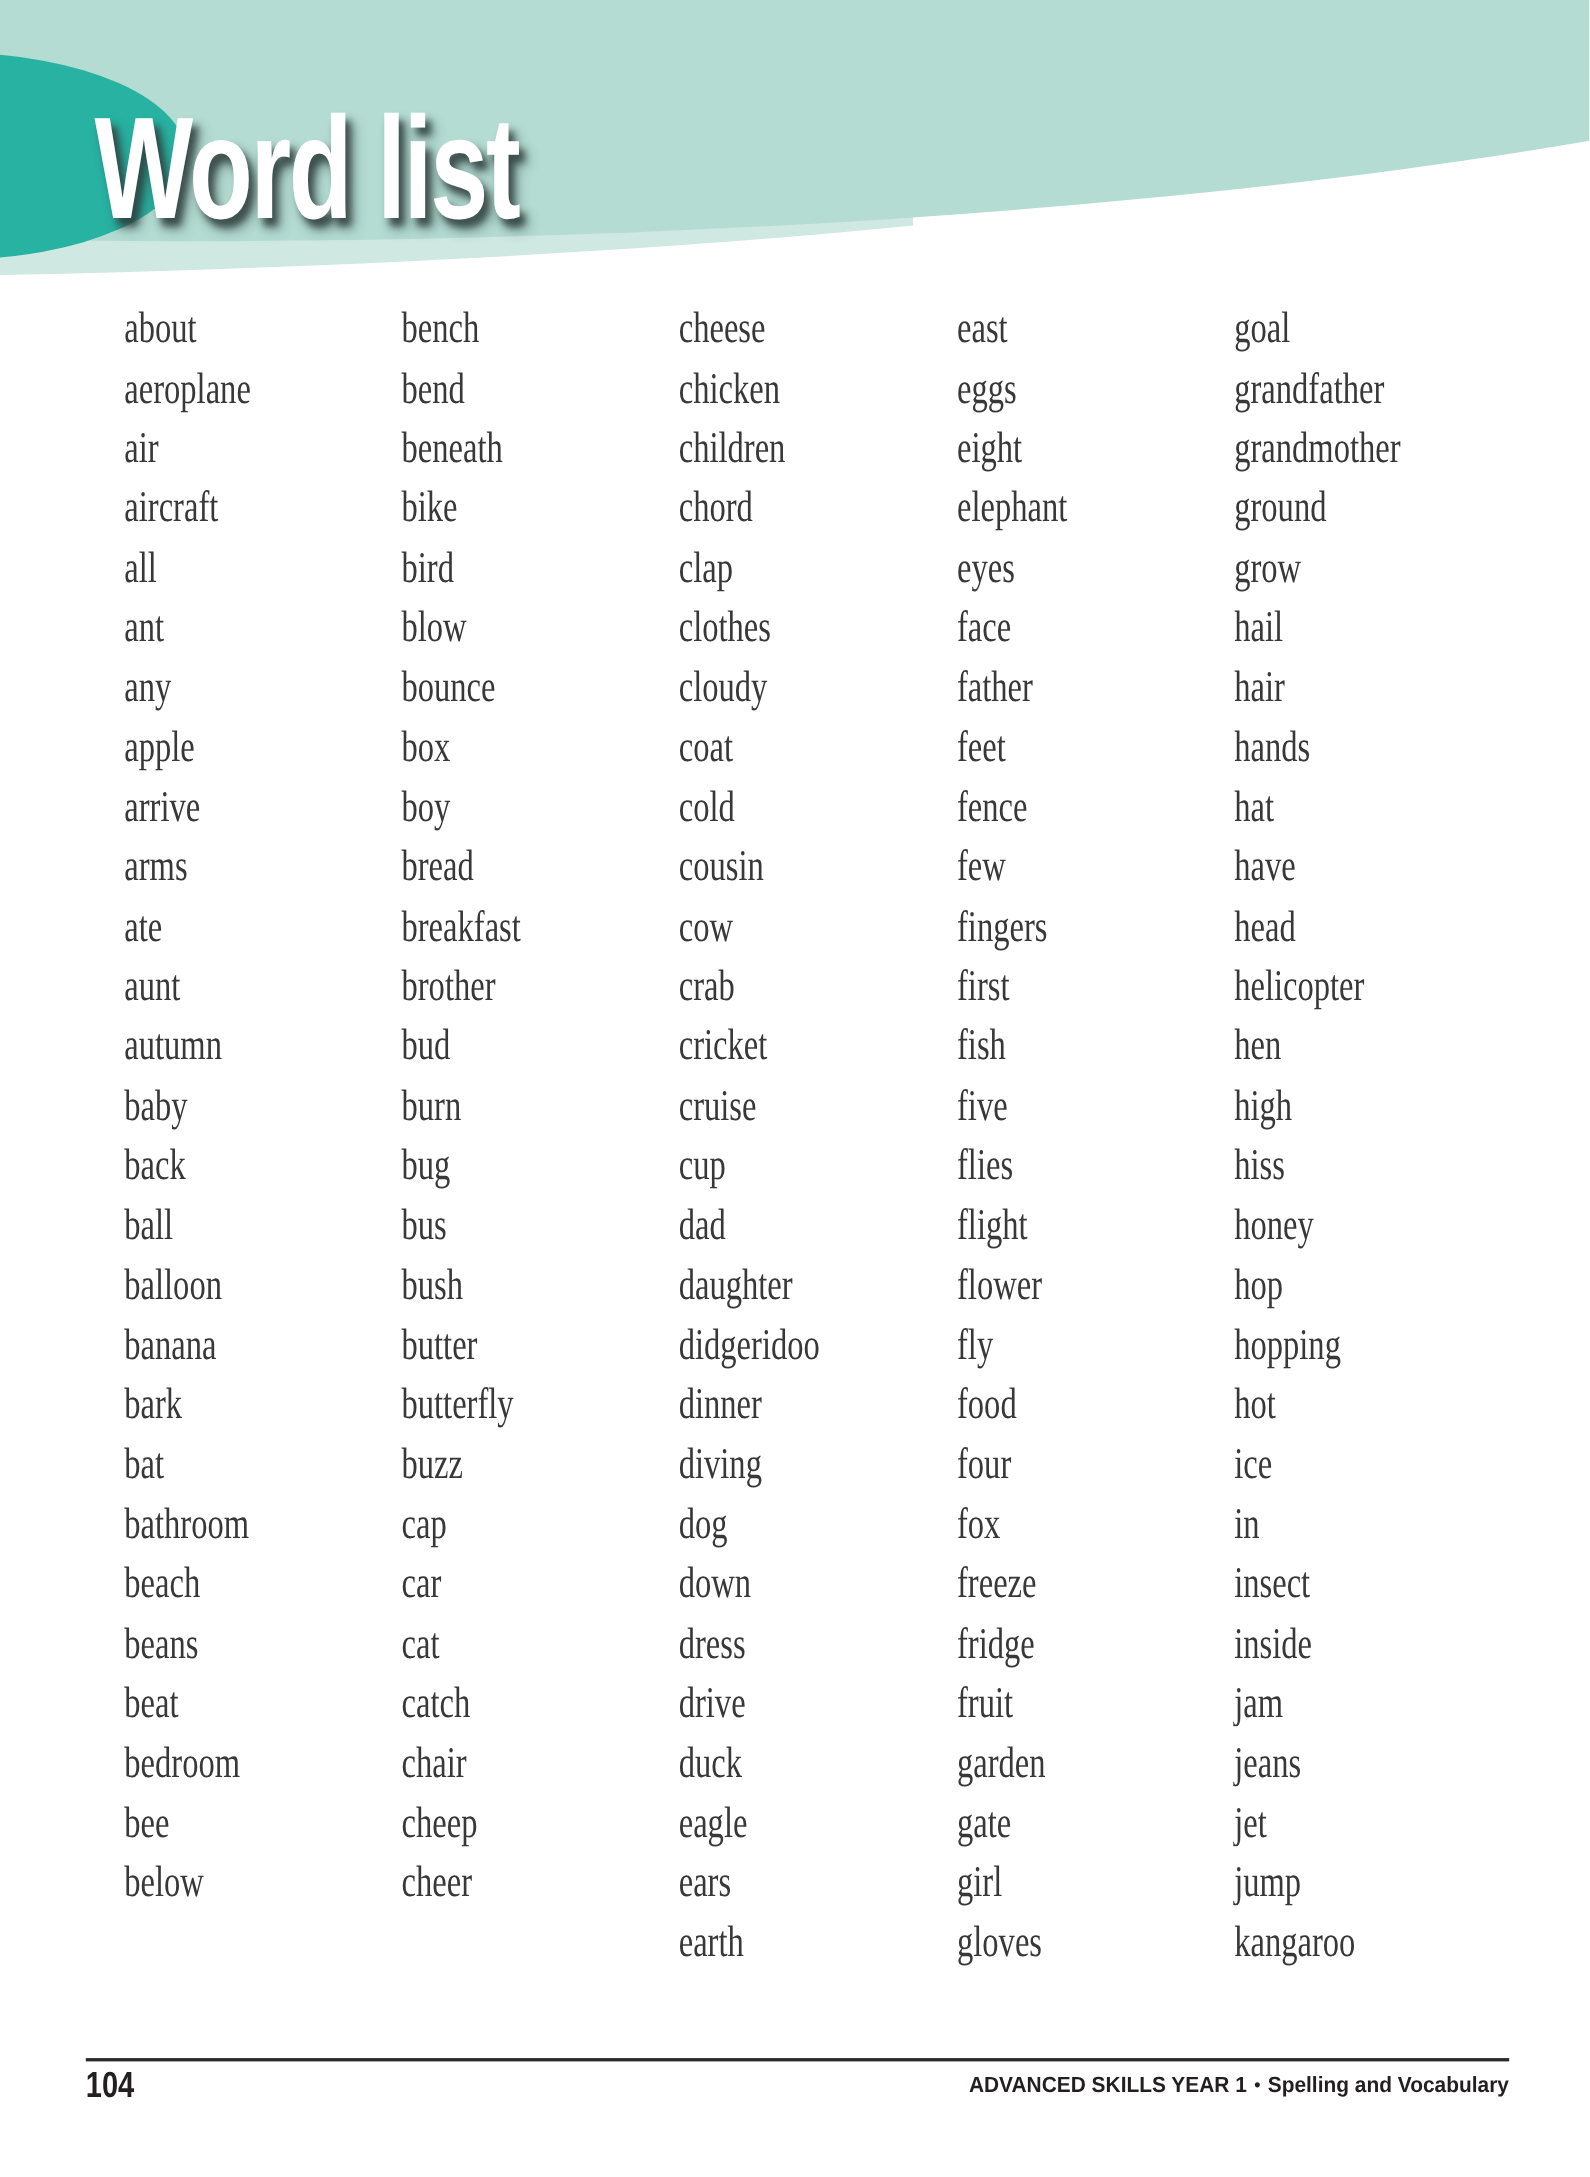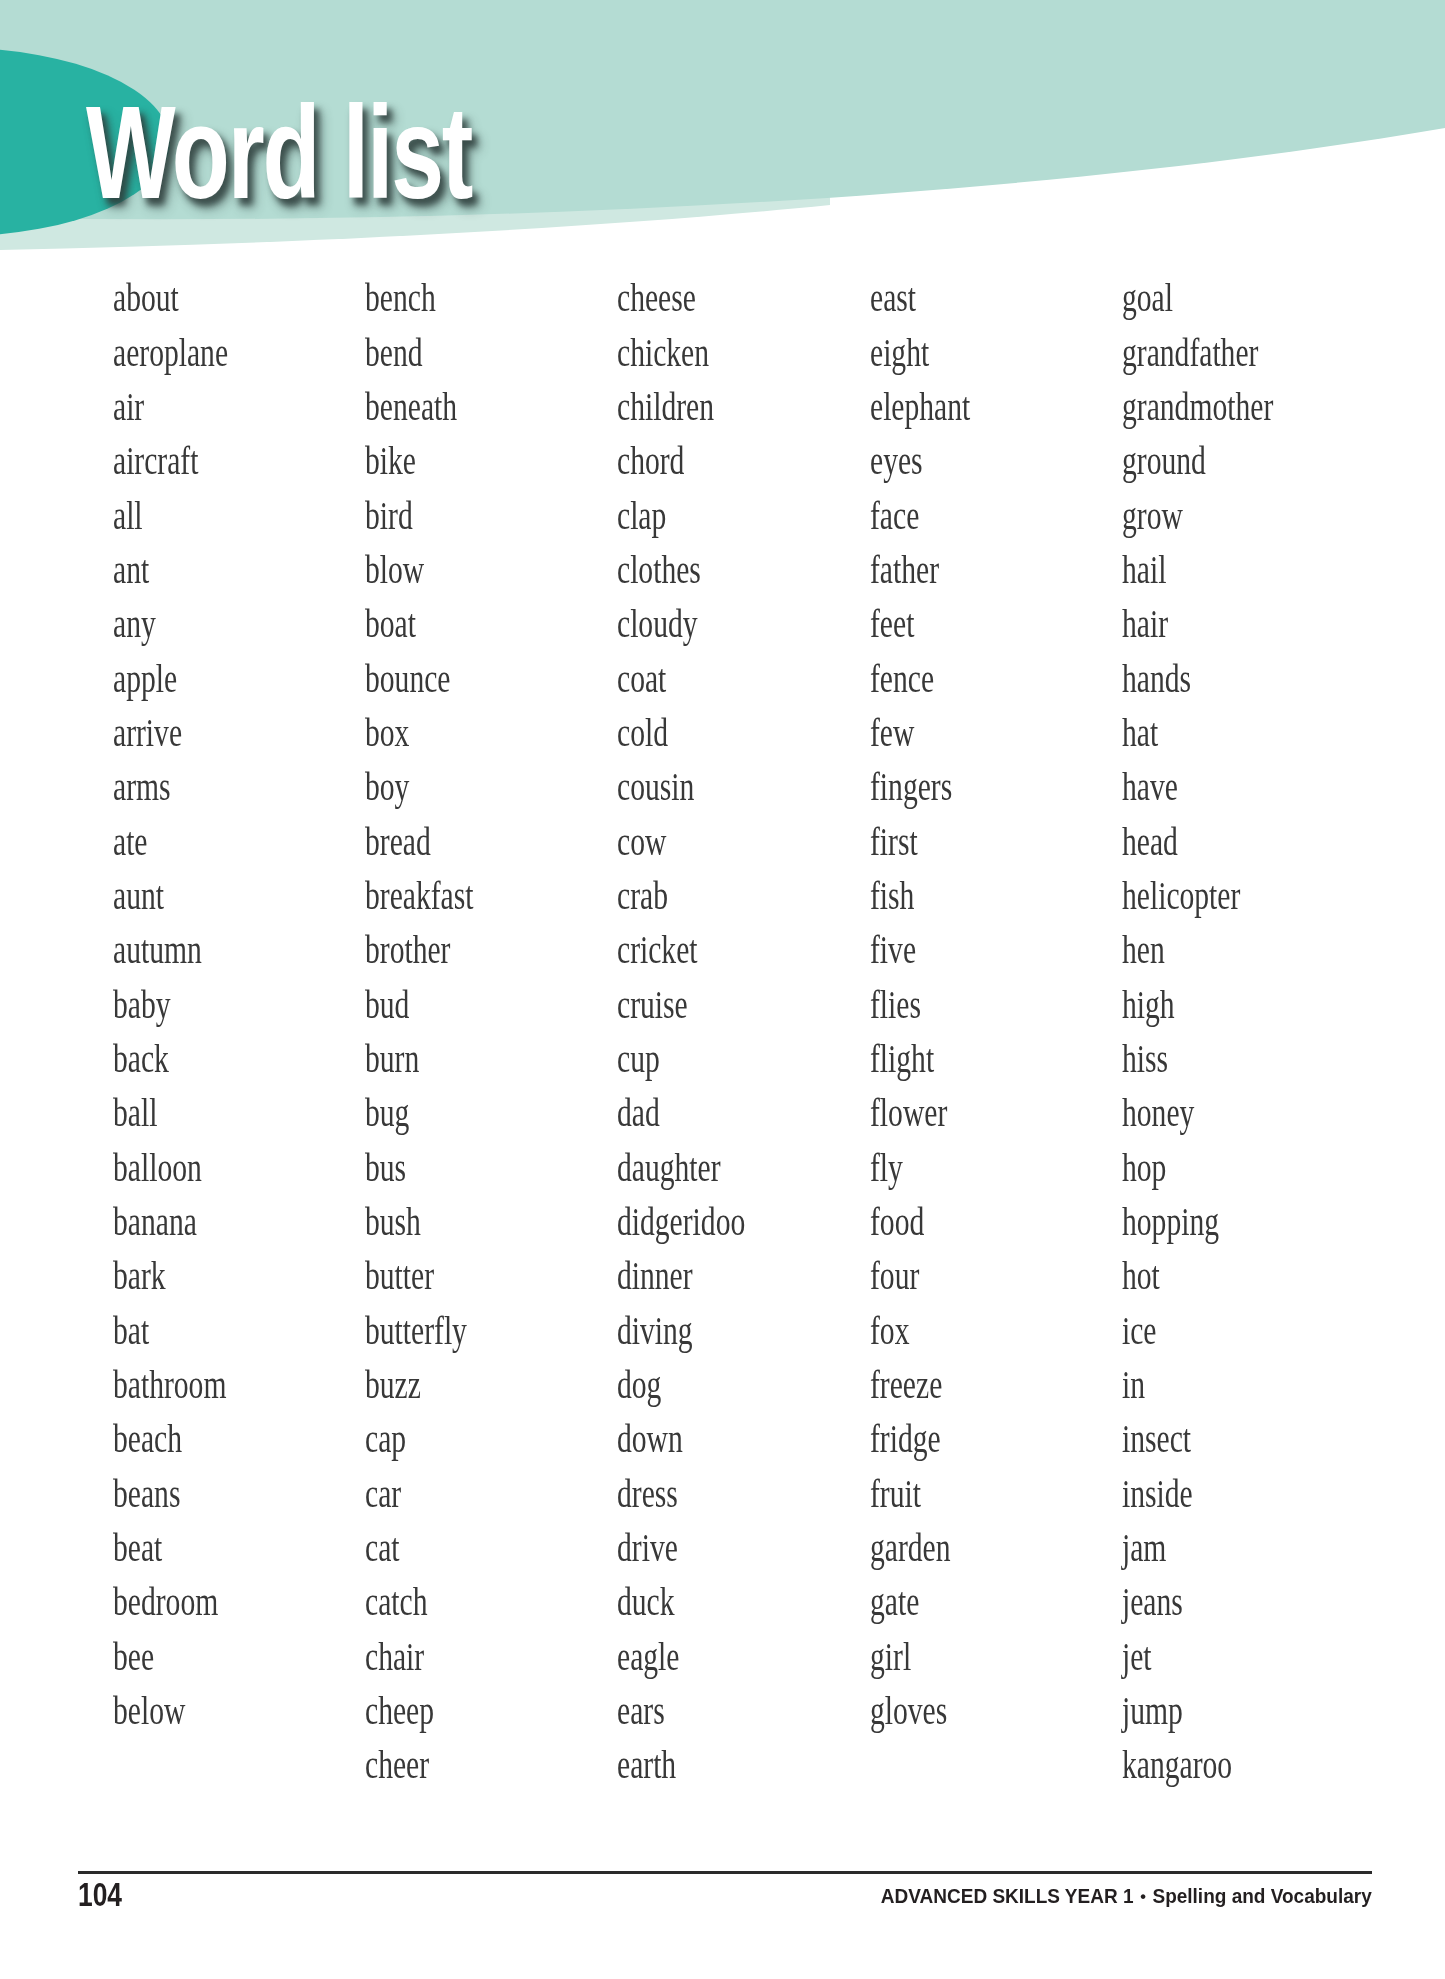--- a/index.html
+++ b/index.html
@@ -210,23 +210,20 @@
         <div class="word-cell">
           <span class="word">bike</span>
         </div>
         <div class="word-cell">
           <span class="word">bird</span>
         </div>
         <div class="word-cell">
           <span class="word">blow</span>
         </div>
         <div class="word-cell">
-          <span class="word">boat</span>
-        </div>
-        <div class="word-cell">
           <span class="word">bounce</span>
         </div>
         <div class="word-cell">
           <span class="word">box</span>
         </div>
         <div class="word-cell">
           <span class="word">boy</span>
         </div>
         <div class="word-cell">
           <span class="word">bread</span>
@@ -365,20 +362,23 @@
         <div class="word-cell">
           <span class="word">ears</span>
         </div>
         <div class="word-cell">
           <span class="word">earth</span>
         </div>
       </div>
       <div class="word-col">
         <div class="word-cell">
           <span class="word">east</span>
+        </div>
+        <div class="word-cell">
+          <span class="word">eggs</span>
         </div>
         <div class="word-cell">
           <span class="word">eight</span>
         </div>
         <div class="word-cell">
           <span class="word">elephant</span>
         </div>
         <div class="word-cell">
           <span class="word">eyes</span>
         </div>

